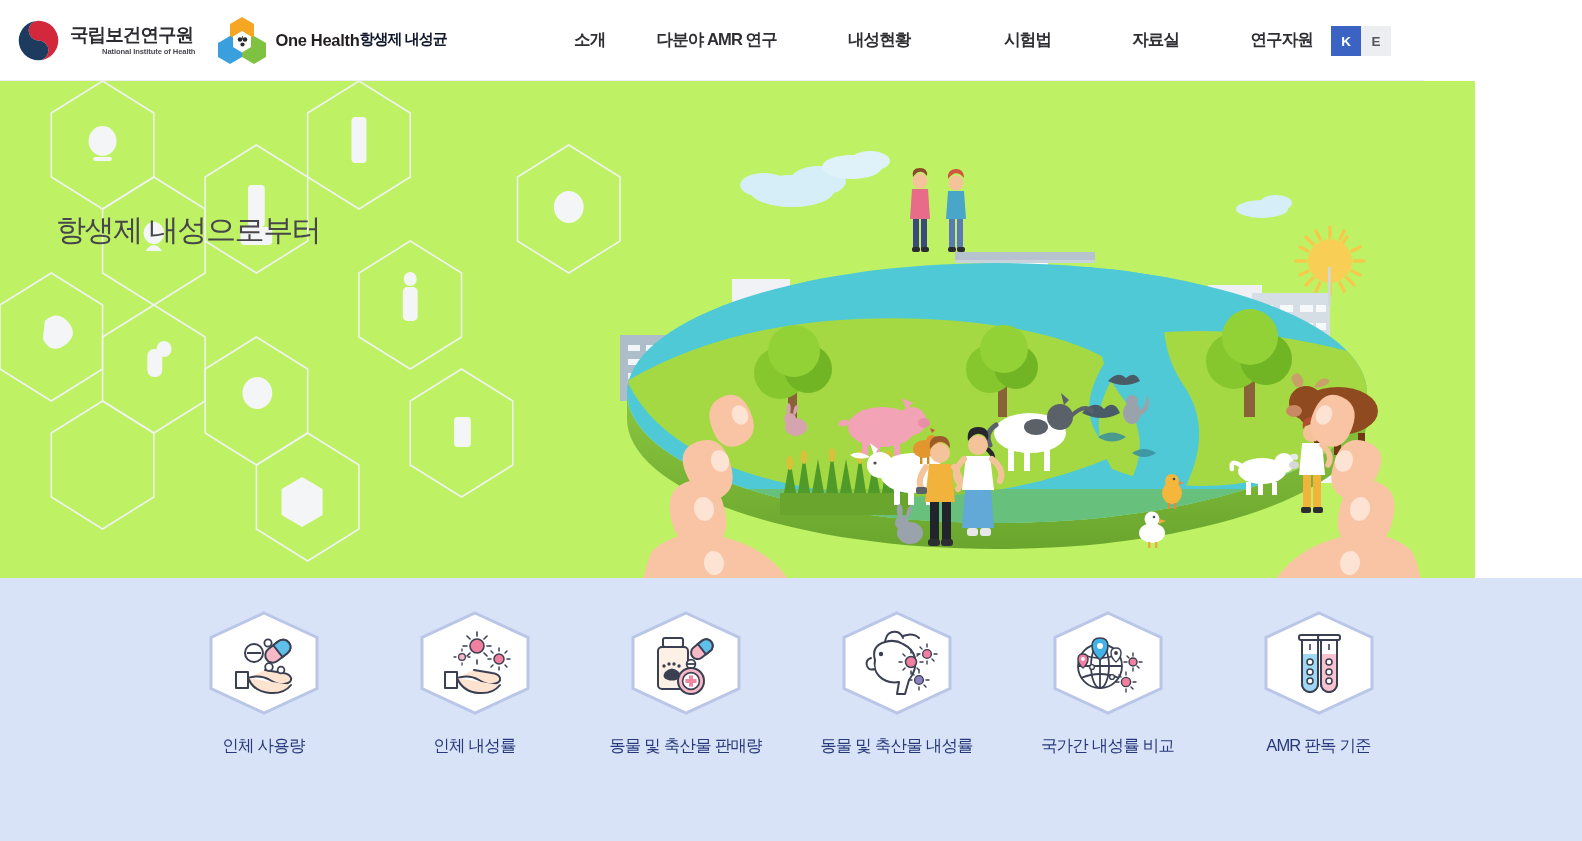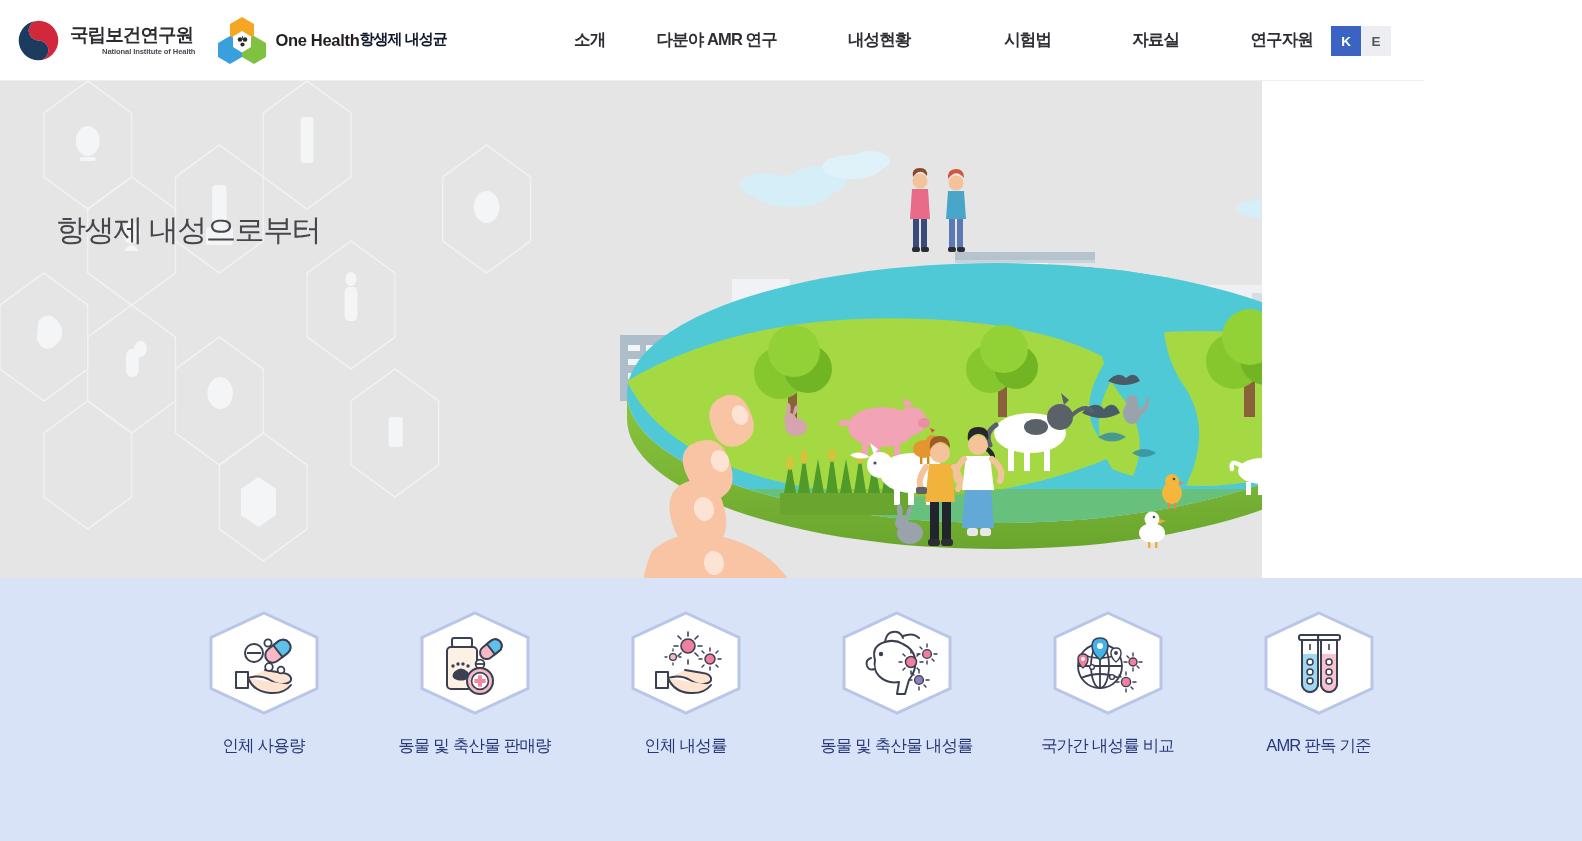--- a/index.html
+++ b/index.html
@@ -47,22 +47,22 @@
   .lang { position:absolute; right:33px; top:26px; display:flex; }
   .lang-btn {
     width:30px; height:30px; display:flex; align-items:center; justify-content:center;
     font-size:13.5px; font-weight:700; cursor:pointer;
   }
   .lang-k { background:#3a63c4; color:#fff; }
   .lang-e { background:#eceef1; color:#55565c; }
 
   
   .hero {
-    position:absolute; top:81px; left:0; width:1262px; height:497px;
-    background:#e5e5e5; overflow:hidden;
+    position:absolute; top:81px; left:0; width:1475px; height:497px;
+    background:#bef264; overflow:hidden;
   }
   .hero-watermark { position:absolute; inset:0; width:100%; height:100%; }
   .hero-copy { position:absolute; left:56px; top:131px; z-index:5; }
   .hero-l1 {
     font-size:30px; font-weight:400; color:#46464c;
     letter-spacing:-1.4px; line-height:1.2;
   }
   .hero-l2 {
     font-size:46px; font-weight:700; color:#28499b;
     letter-spacing:-2.2px; line-height:1.25; margin-top:17px;
@@ -676,48 +676,20 @@
             <circle cx="75" cy="60" r="3.4" fill="#fff" stroke="#3a3f52" stroke-width="1.8"></circle>
           </svg>
         </div>
         <div class="quick-label">인체 사용량</div>
       </div>
 
       <div class="quick-item">
         <div class="hexwrap">
           <svg width="116" height="106" viewBox="0 0 116 106">
             <polygon points="58,3 111,27.5 111,78.5 58,103 5,78.5 5,27.5" fill="#ffffff" stroke="#b9c6e8" stroke-width="3"></polygon>
-            <rect x="35" y="28" width="20" height="9" rx="2" fill="#fff" stroke="#3a3f52" stroke-width="2"></rect>
-            <rect x="30" y="37" width="30" height="42" rx="4" fill="#fdf0e4" stroke="#3a3f52" stroke-width="2"></rect>
-            <g fill="#3a3f52">
-              <circle cx="36" cy="56" r="1.7"></circle>
-                <circle cx="41" cy="54" r="1.7"></circle>
-              <circle cx="46" cy="54" r="1.7"></circle>
-                <circle cx="51" cy="56" r="1.7"></circle>
-              <path d="M37 62 q7 -7 14 0 q4 6 -3 8 q-4 1 -8 0 q-7 -2 -3 -8 z"></path>
-            </g>
-            <g transform="rotate(-38 72 40)">
-              <rect x="62" y="34" width="24" height="13" rx="6.5" fill="#f6b9c5" stroke="#3a3f52" stroke-width="2"></rect>
-              <path d="M74 34 h5.5 a6.5 6.5 0 0 1 6.5 6.5 a6.5 6.5 0 0 1 -6.5 6.5 h-5.5 z" fill="#5fc1ea" stroke="#3a3f52" stroke-width="2"></path>
-            </g>
-            <circle cx="63" cy="54" r="4.4" fill="#fff" stroke="#3a3f52" stroke-width="1.8"></circle>
-            <line x1="58.6" y1="54" x2="67.4" y2="54" stroke="#3a3f52" stroke-width="1.8"></line>
-            <circle cx="63" cy="71" r="13" fill="#f6b9c5" stroke="#3a3f52" stroke-width="2"></circle>
-            <circle cx="63" cy="71" r="8.4" fill="#fff" stroke="#3a3f52" stroke-width="1.6"></circle>
-            <rect x="61" y="65.4" width="4" height="11.2" fill="#f2879d"></rect>
-            <rect x="57.4" y="69" width="11.2" height="4" fill="#f2879d"></rect>
-          </svg>
-        </div>
-        <div class="quick-label">동물 및 축산물 판매량</div>
-      </div>
-
-      <div class="quick-item">
-        <div class="hexwrap">
-          <svg width="116" height="106" viewBox="0 0 116 106">
-            <polygon points="58,3 111,27.5 111,78.5 58,103 5,78.5 5,27.5" fill="#ffffff" stroke="#b9c6e8" stroke-width="3"></polygon>
             <g stroke="#3a3f52" stroke-width="2" fill="none" stroke-linecap="round" stroke-linejoin="round">
               <path d="M28 62 h12 v16 h-12 z" fill="#fff"></path>
               <path d="M40 68 q12 -4 22 2 q8 5 14 4 q8 -1 7 -6 q-1 -4 -8 -5 l-18 -3" fill="#fde3d0"></path>
               <path d="M40 68 q6 14 22 15 q14 1 21 -8" fill="#fde3d0"></path>
             </g>
             <g>
               <circle cx="60" cy="36" r="7" fill="#f07fa0" stroke="#3a3f52" stroke-width="1.6"></circle>
               <g stroke="#3a3f52" stroke-width="1.6" stroke-linecap="round">
                 <line x1="60" y1="26" x2="60" y2="22"></line>
                   <line x1="60" y1="50" x2="60" y2="54"></line>
@@ -753,20 +725,48 @@
             </g>
           </svg>
         </div>
         <div class="quick-label">인체 내성률</div>
       </div>
 
       <div class="quick-item">
         <div class="hexwrap">
           <svg width="116" height="106" viewBox="0 0 116 106">
             <polygon points="58,3 111,27.5 111,78.5 58,103 5,78.5 5,27.5" fill="#ffffff" stroke="#b9c6e8" stroke-width="3"></polygon>
+            <rect x="35" y="28" width="20" height="9" rx="2" fill="#fff" stroke="#3a3f52" stroke-width="2"></rect>
+            <rect x="30" y="37" width="30" height="42" rx="4" fill="#fdf0e4" stroke="#3a3f52" stroke-width="2"></rect>
+            <g fill="#3a3f52">
+              <circle cx="36" cy="56" r="1.7"></circle>
+                <circle cx="41" cy="54" r="1.7"></circle>
+              <circle cx="46" cy="54" r="1.7"></circle>
+                <circle cx="51" cy="56" r="1.7"></circle>
+              <path d="M37 62 q7 -7 14 0 q4 6 -3 8 q-4 1 -8 0 q-7 -2 -3 -8 z"></path>
+            </g>
+            <g transform="rotate(-38 72 40)">
+              <rect x="62" y="34" width="24" height="13" rx="6.5" fill="#f6b9c5" stroke="#3a3f52" stroke-width="2"></rect>
+              <path d="M74 34 h5.5 a6.5 6.5 0 0 1 6.5 6.5 a6.5 6.5 0 0 1 -6.5 6.5 h-5.5 z" fill="#5fc1ea" stroke="#3a3f52" stroke-width="2"></path>
+            </g>
+            <circle cx="63" cy="54" r="4.4" fill="#fff" stroke="#3a3f52" stroke-width="1.8"></circle>
+            <line x1="58.6" y1="54" x2="67.4" y2="54" stroke="#3a3f52" stroke-width="1.8"></line>
+            <circle cx="63" cy="71" r="13" fill="#f6b9c5" stroke="#3a3f52" stroke-width="2"></circle>
+            <circle cx="63" cy="71" r="8.4" fill="#fff" stroke="#3a3f52" stroke-width="1.6"></circle>
+            <rect x="61" y="65.4" width="4" height="11.2" fill="#f2879d"></rect>
+            <rect x="57.4" y="69" width="11.2" height="4" fill="#f2879d"></rect>
+          </svg>
+        </div>
+        <div class="quick-label">동물 및 축산물 판매량</div>
+      </div>
+
+      <div class="quick-item">
+        <div class="hexwrap">
+          <svg width="116" height="106" viewBox="0 0 116 106">
+            <polygon points="58,3 111,27.5 111,78.5 58,103 5,78.5 5,27.5" fill="#ffffff" stroke="#b9c6e8" stroke-width="3"></polygon>
             <g fill="#ffffff" stroke="#3a3f52" stroke-width="2" stroke-linejoin="round" stroke-linecap="round">
               <path d="M36 50 q-4 -14 10 -18 q10 -3 18 2 q10 5 12 14 q2 12 -6 22 l-4 14 h-8 l2 -12 q-12 2 -20 -6 q-6 -6 -4 -16 z"></path>
               <path d="M46 32 q2 -12 12 -10 q4 1 6 6" fill="none"></path>
               <path d="M64 26 q10 -4 16 2" fill="none"></path>
               <path d="M32 48 q-6 2 -4 8 q2 5 8 3"></path>
             </g>
             <circle cx="42" cy="44" r="2.2" fill="#3a3f52"></circle>
             <g>
               <circle cx="72" cy="52" r="5.5" fill="#f07fa0" stroke="#3a3f52" stroke-width="1.5"></circle>
               <g stroke="#3a3f52" stroke-width="1.5" stroke-linecap="round">

